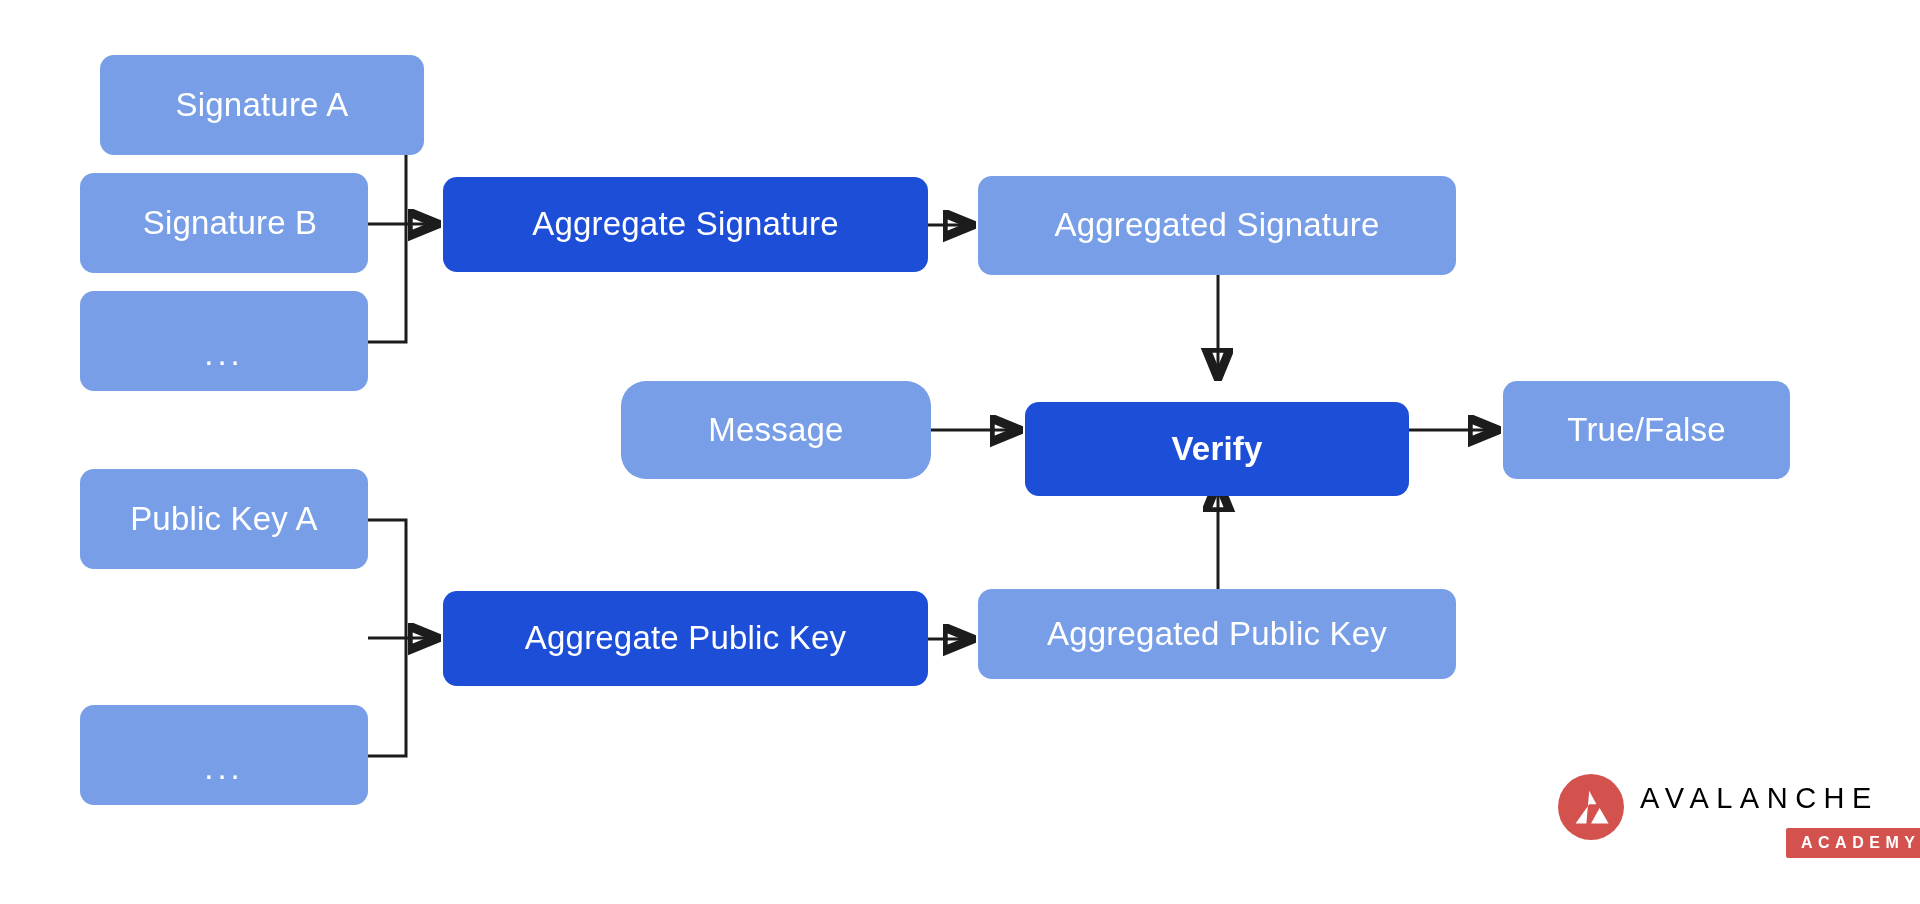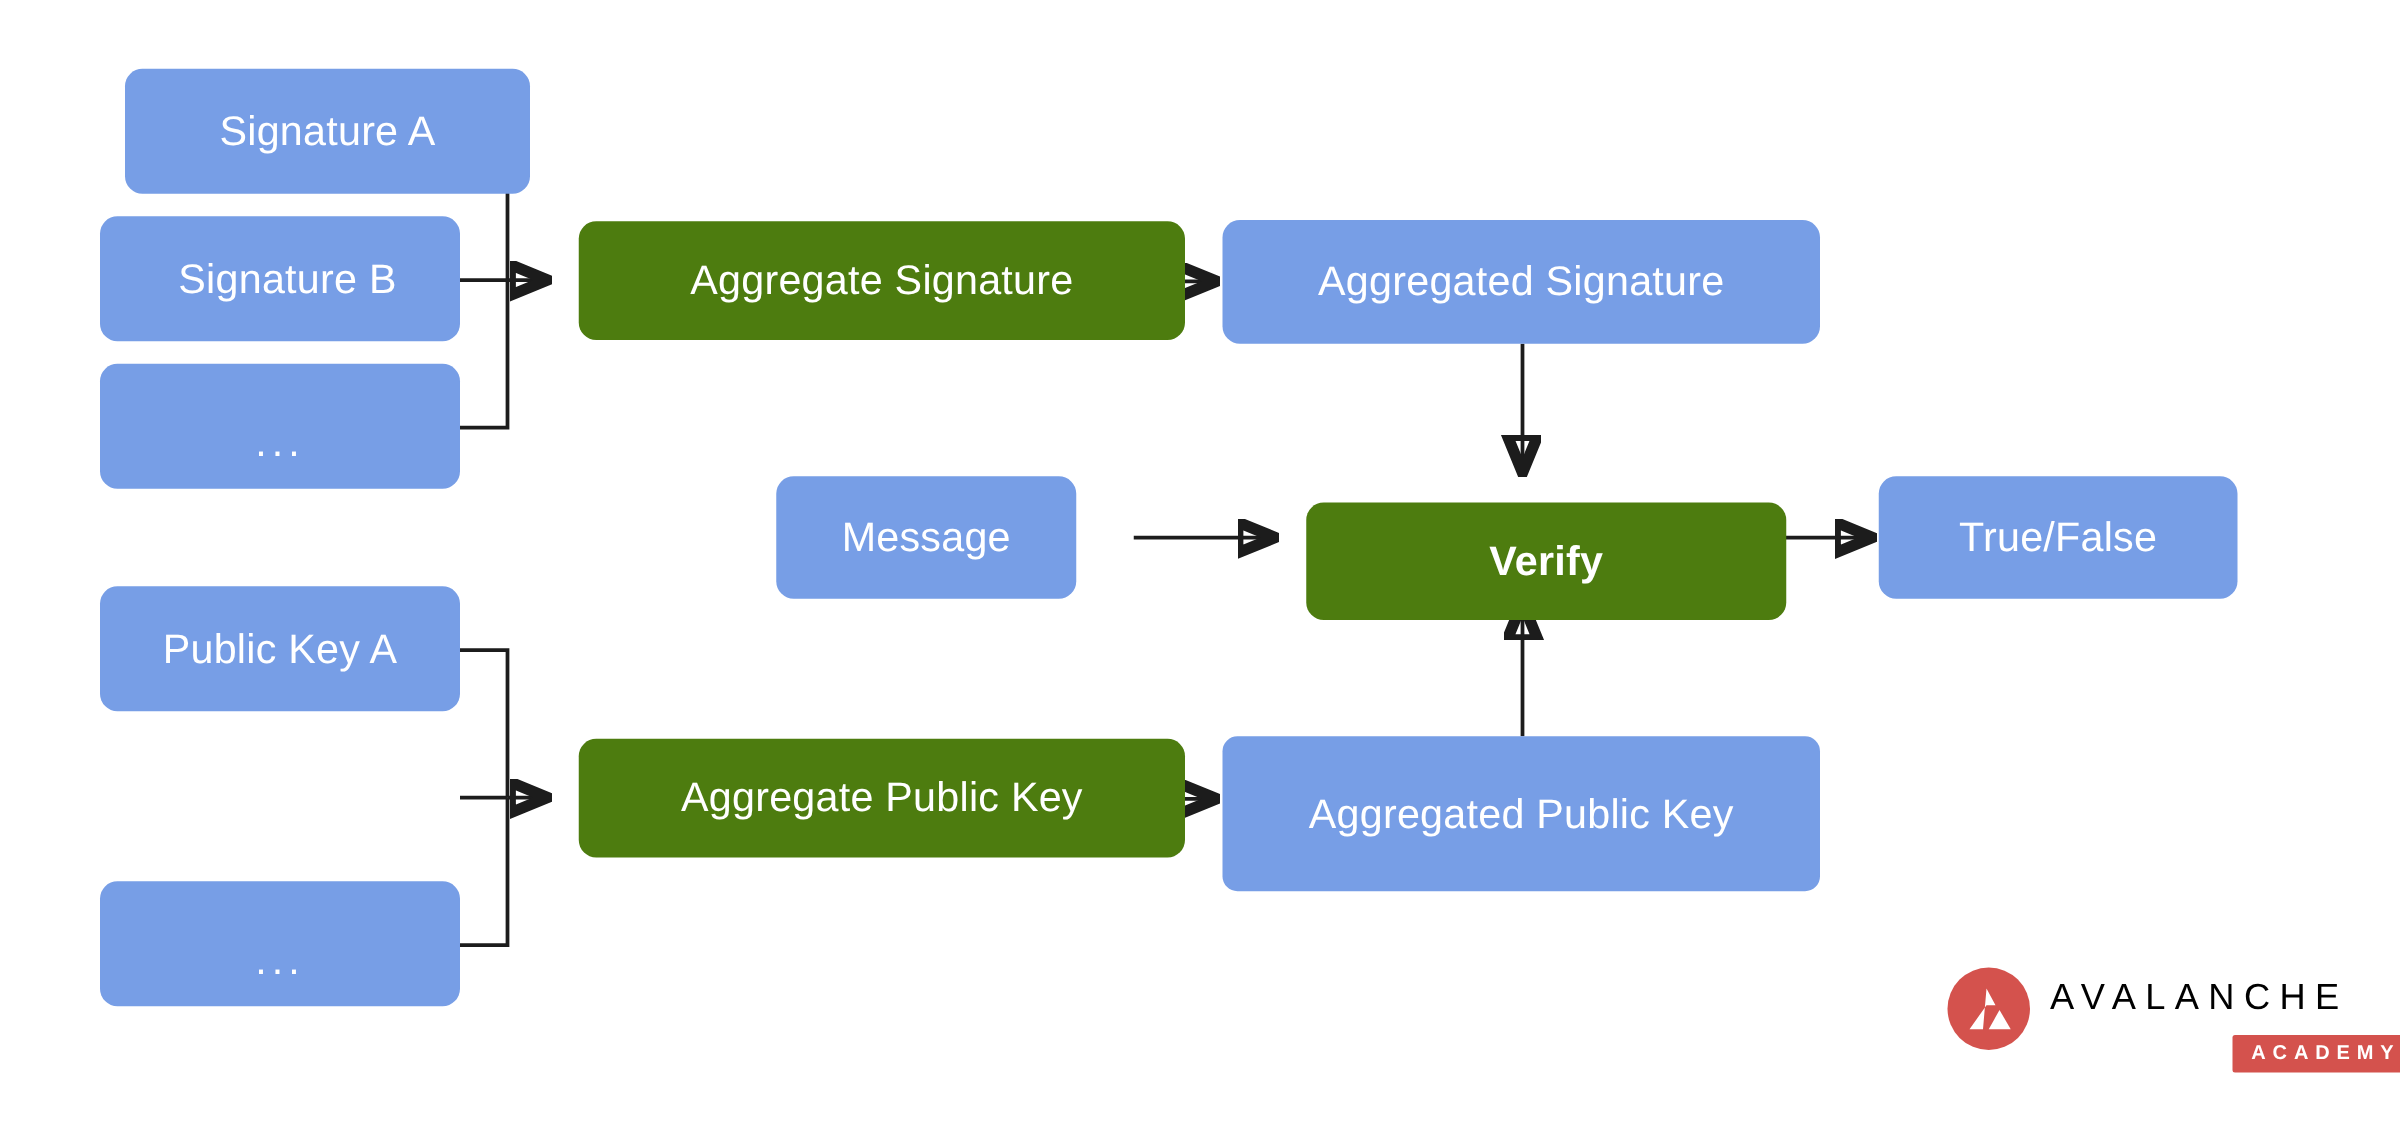--- a/index.html
+++ b/index.html
@@ -29,21 +29,21 @@
     justify-content: center;
     color: #ffffff;
     font-size: 33px;
     line-height: 1.1;
     letter-spacing: 0.2px;
     -webkit-font-smoothing: antialiased;
     user-select: none;
     white-space: nowrap;
   }
   .node.blue  { background: #779ee6; }
-  .node.red   { background: #4d7c0f; margin-left: 20px; }
+  .node.red   { background: #1d4ed8; }
   .node.bold  { font-weight: bold; }
   .node.ellipsis {
     font-size: 33px;
     letter-spacing: 4px;
     padding-top: 26px;
   }
 
   svg.edges {
     position: absolute;
     left: 0;
@@ -157,34 +157,34 @@
   <div class="node blue" style="left:80px;  top:55px;  width:324px; height:100px;margin-left:20px;">Signature A</div>
 
   <div class="node blue" style="left:80px;  top:173px; width:288px; height:100px;padding-left:12px;">Signature B</div>
 
   <div class="node blue ellipsis" style="left:80px;  top:291px; width:288px; height:100px;">...</div>
 
   <div class="node red" style="left:443px; top:177px; width:485px; height:95px;">Aggregate Signature</div>
 
   <div class="node blue" style="left:978px; top:176px; width:478px; height:99px;">Aggregated Signature</div>
 
-  <div class="node blue" style="left:621px; top:381px; width:240px; height:98px;">Message</div>
+  <div class="node blue" style="left:621px; top:381px; width:310px; height:98px;border-radius:25px;">Message</div>
 
   <div class="node red bold" style="left:1025px; top:402px; width:384px; height:94px;">Verify</div>
 
   <div class="node blue" style="left:80px;  top:469px; width:288px; height:100px;">Public Key A</div>
 
   <div class="node blue" style="left:1503px; top:381px; width:287px; height:98px;">True/False</div>
 
 
   <div class="node blue ellipsis" style="left:80px;  top:705px; width:288px; height:100px;">...</div>
 
   <div class="node red" style="left:443px; top:591px; width:485px; height:95px;">Aggregate Public Key</div>
 
-  <div class="node blue" style="left:978px; top:589px; width:478px; height:124px;border-radius:12px;">Aggregated Public Key</div>
+  <div class="node blue" style="left:978px; top:589px; width:478px; height:90px;">Aggregated Public Key</div>
 
   <div id="logo">
     <div id="logo-mark">
       <svg width="66" height="66" viewBox="0 0 66 66">
         <path d="M31.2 16.8 L38.4 30.2 L31.2 30.2 L17.6 49.4 L28.4 49.4 Z" fill="#ffffff"></path>
         <path d="M41.6 34.0 L50.6 49.4 L33.0 49.4 Z" fill="#ffffff"></path>
       </svg>
     </div>
     <div id="logo-wordmark">AVALANCHE</div>
     <div id="logo-academy">ACADEMY</div>

